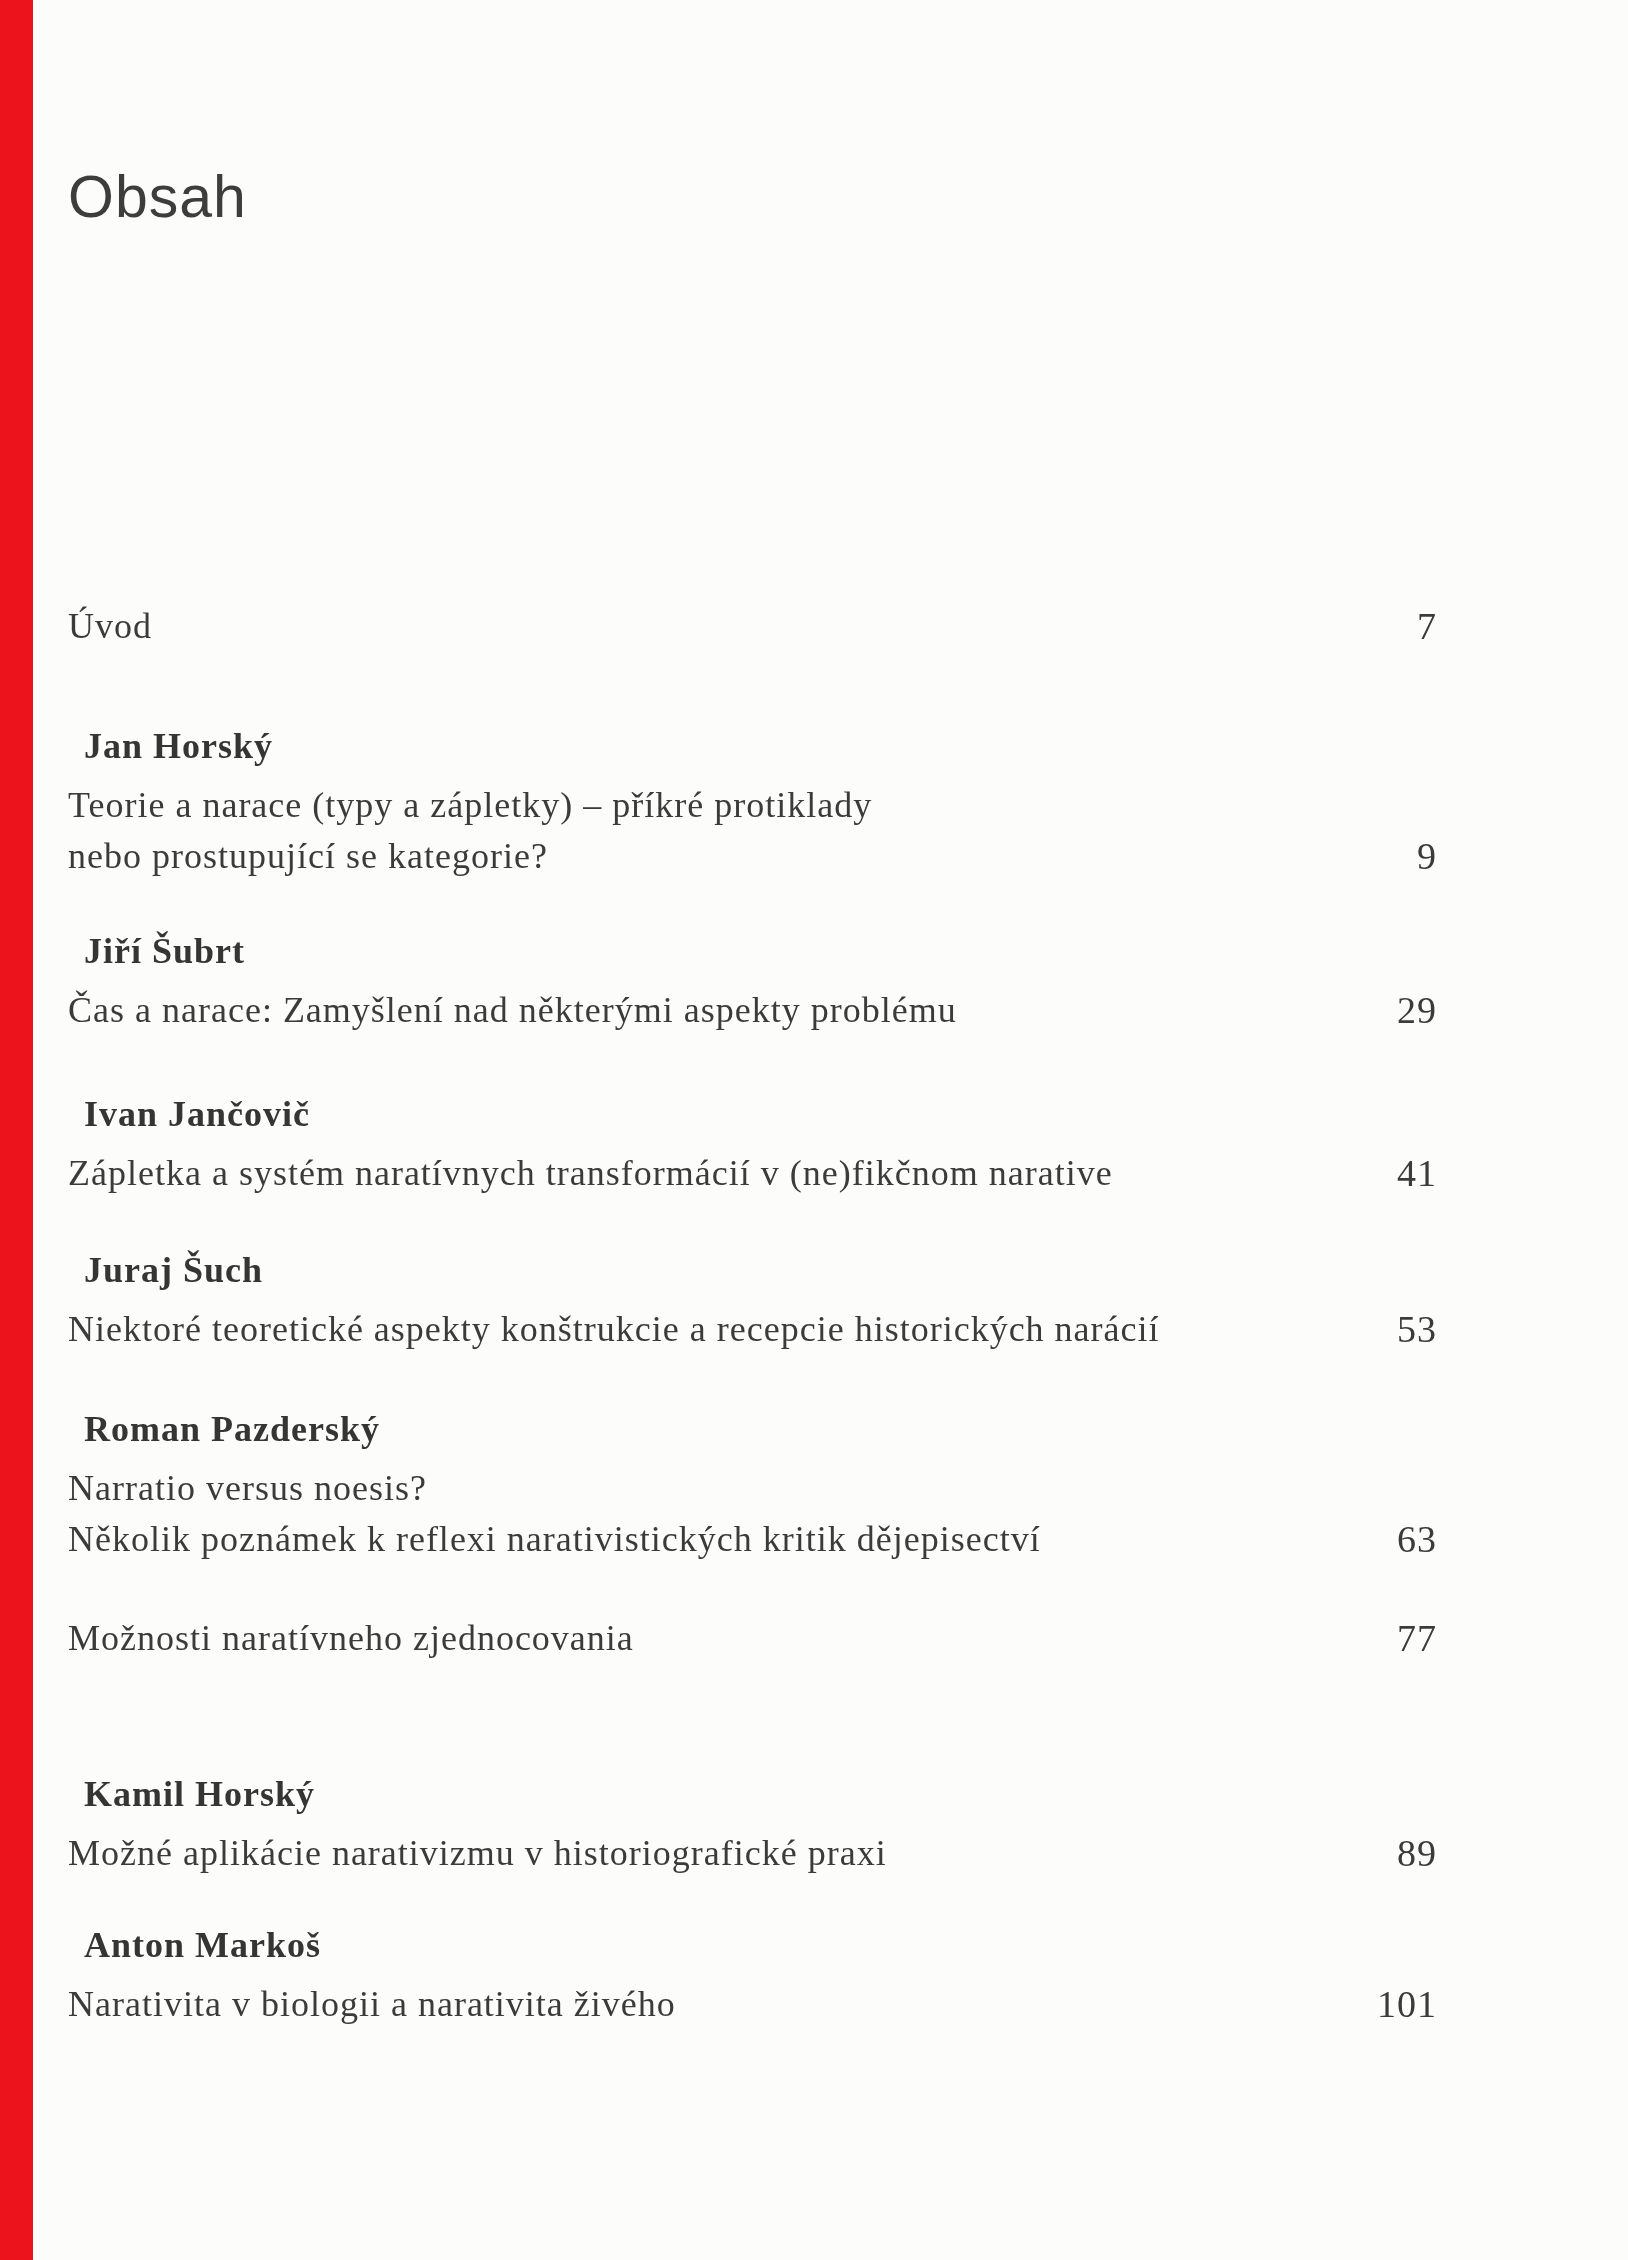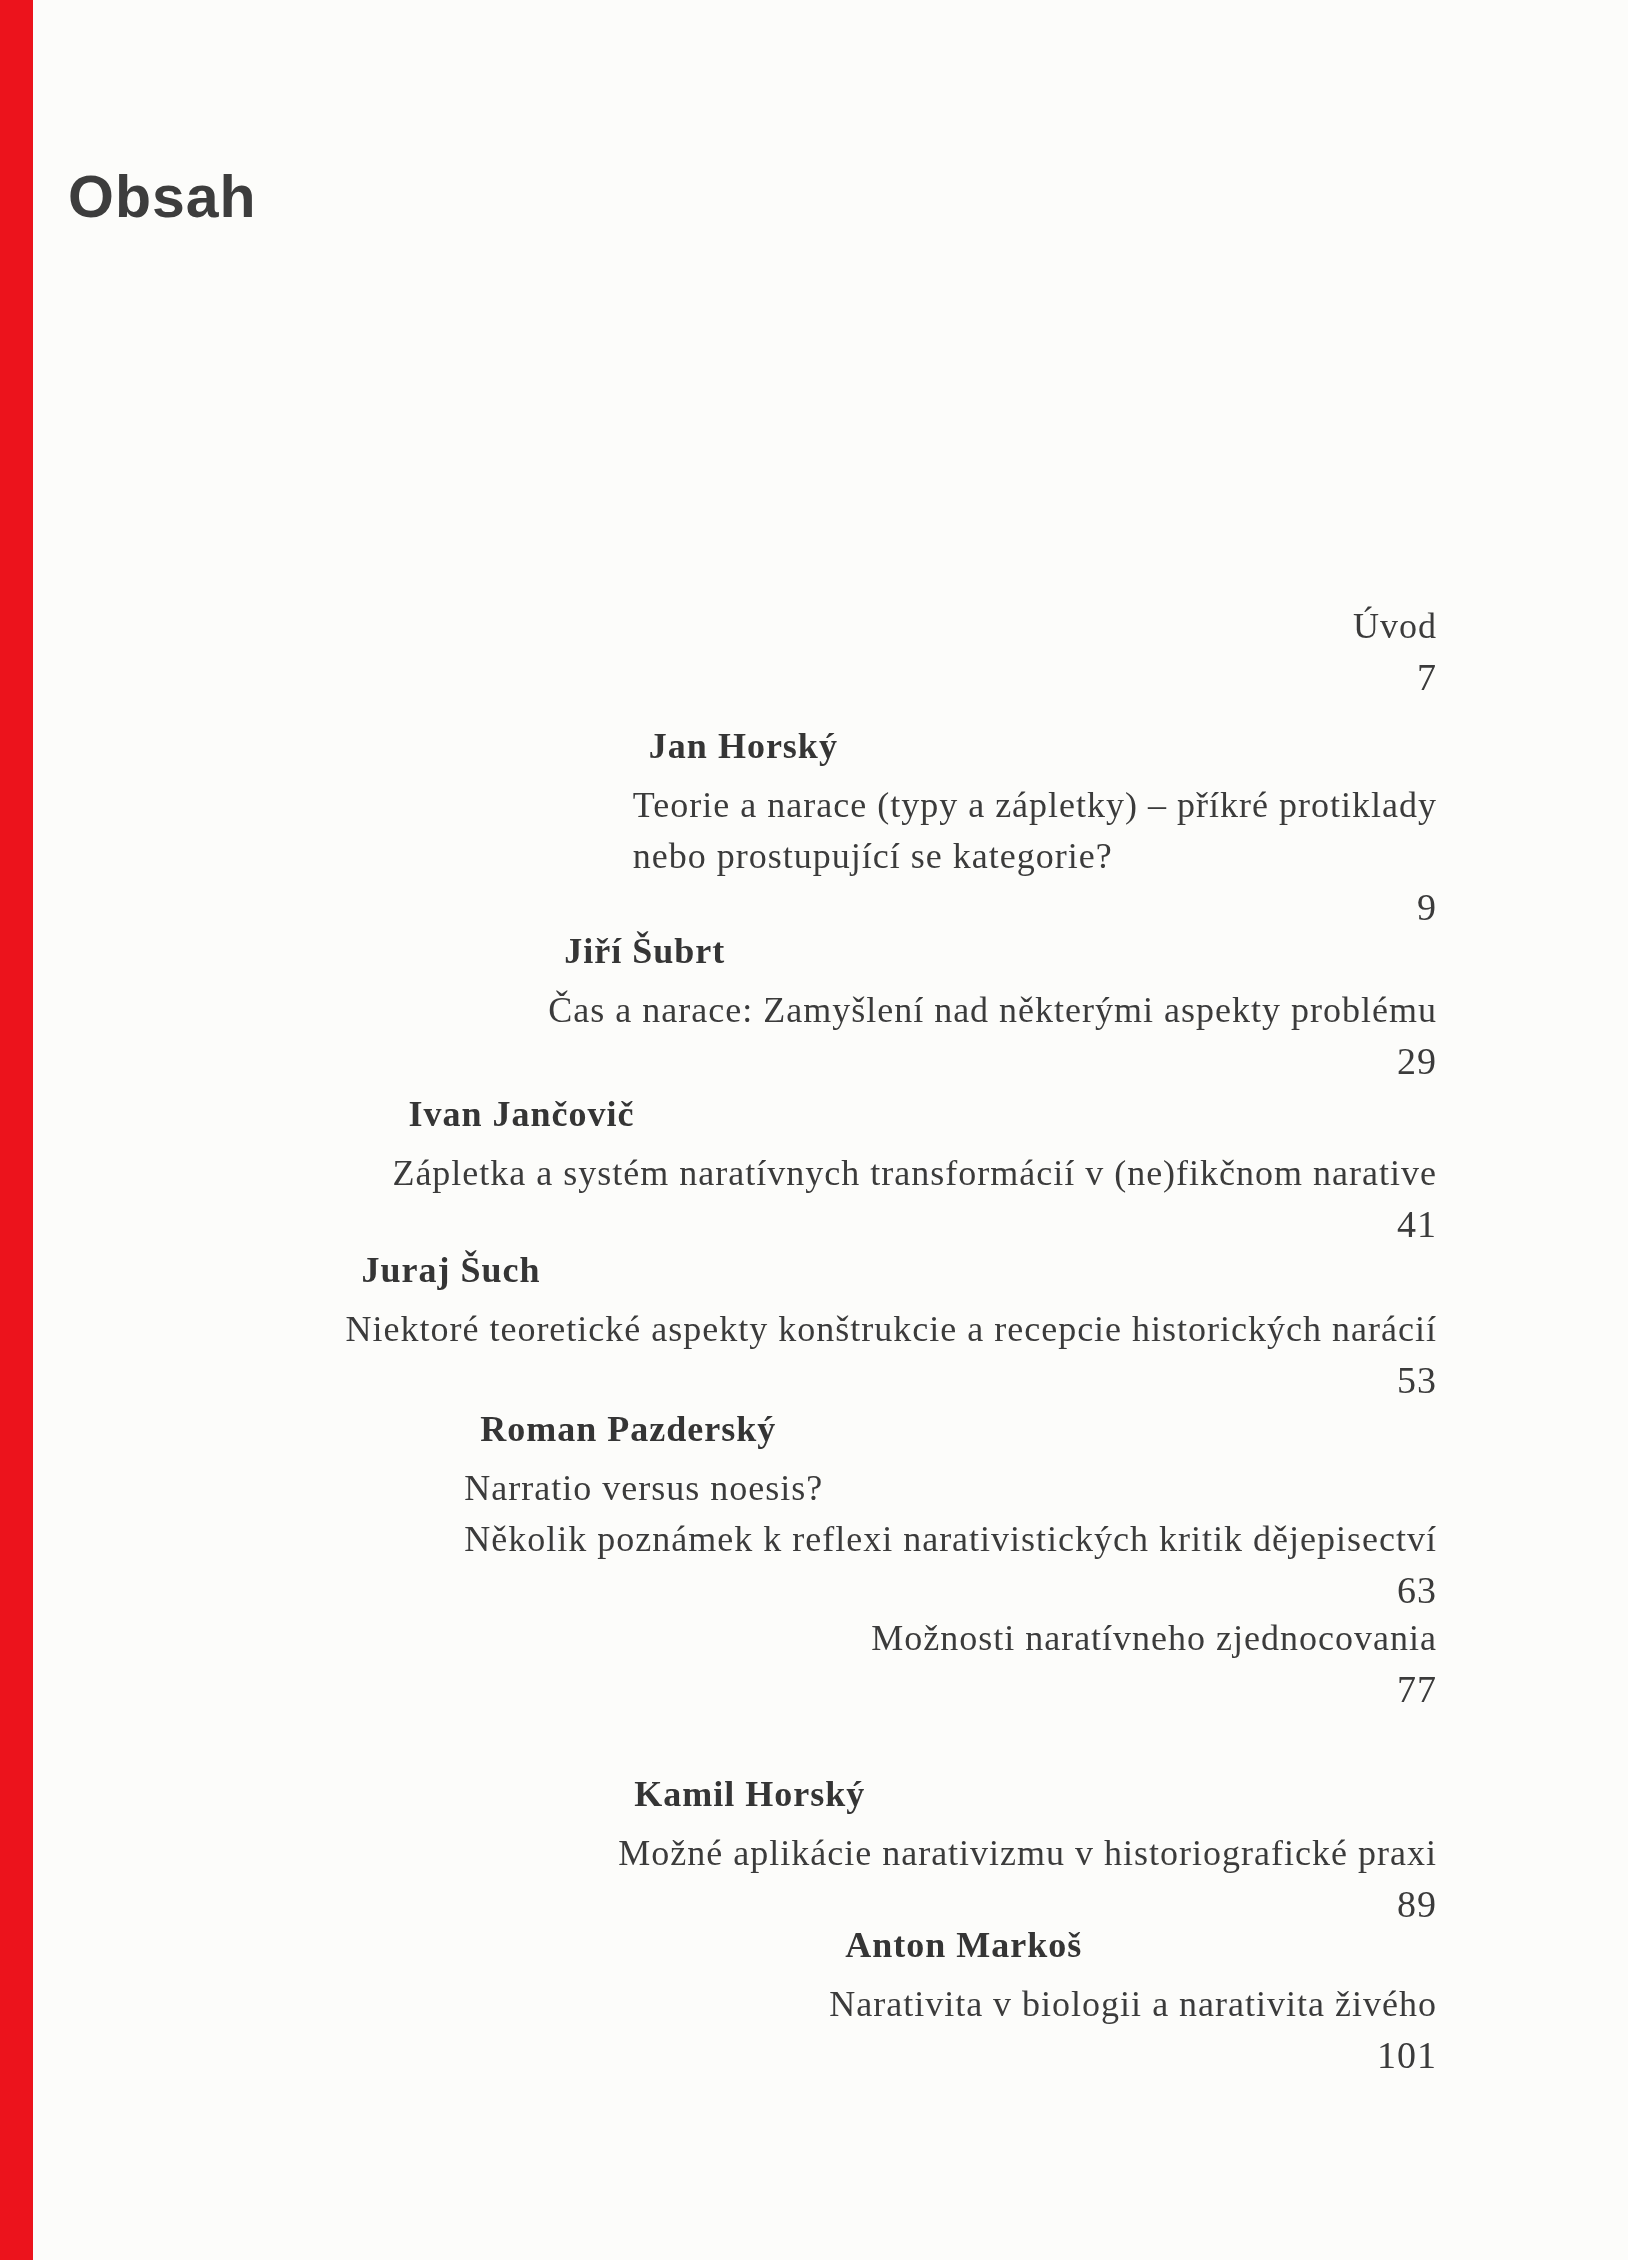--- a/index.html
+++ b/index.html
@@ -10,26 +10,26 @@
     font-family:"Liberation Serif", serif;
     color:#3b3b3b;
     overflow:hidden;
   }
   .red-stripe{
     position:absolute;left:0;top:0;width:32.5px;height:100%;
   }
   .heading{
     position:absolute;left:68px;top:168px;
     font-family:"Liberation Sans", sans-serif;
-    font-weight:bold;font-size:59px;line-height:1;
+    font-weight:normal;font-size:59px;line-height:1;
     color:#3d3d3d;letter-spacing:1px;
   }
   .entry{
     position:absolute;left:68px;width:1369px;
-    display:flex;justify-content:space-between;align-items:flex-end;flex-direction:column;
+    display:flex;justify-content:space-between;align-items:flex-end;
   }
   .entry-text{max-width:1252px;}
   .author{
     font-weight:bold;font-size:36px;line-height:50px;
     letter-spacing:1px;color:#353535;margin-bottom:8.6px;margin-left:16px;
   }
   .author:empty{display:none;}
   .tline{font-size:36px;line-height:51px;letter-spacing:1px;}
   .pnum{font-size:38px;line-height:51px;letter-spacing:1px;flex:none;padding-left:29px;}
   

